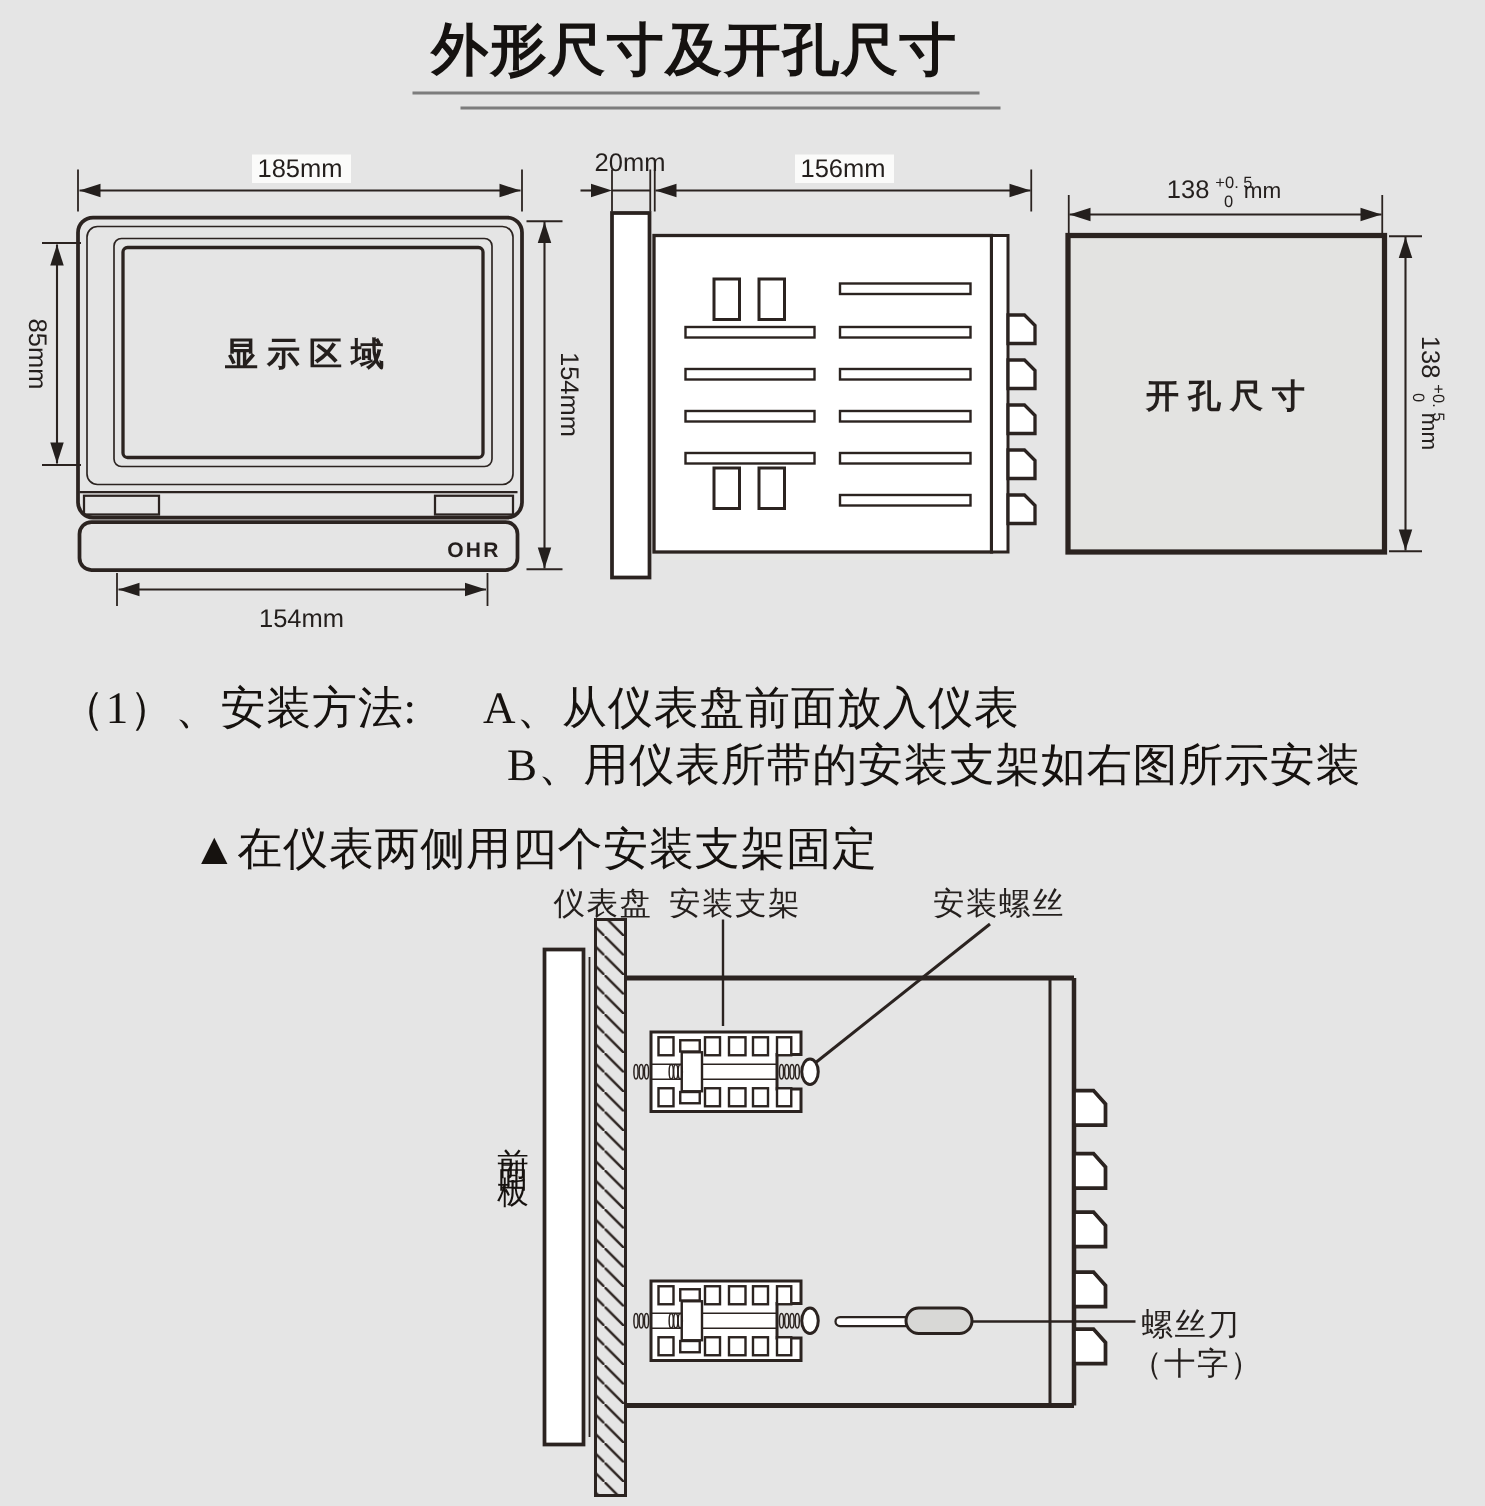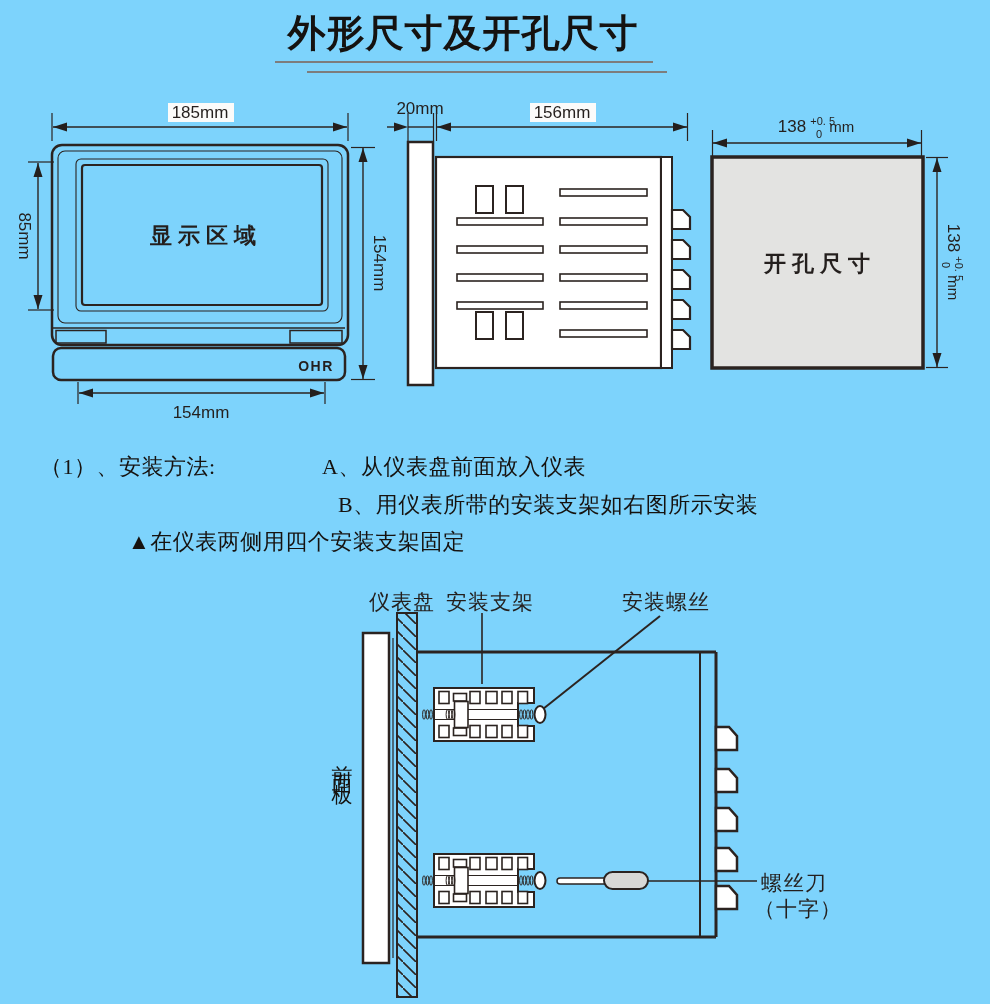--- a/index.html
+++ b/index.html
@@ -1,25 +1,25 @@
 <!DOCTYPE html>
 <html><head>
 <meta charset="utf-8">
 <style>
   html,body{margin:0;padding:0;background:#fbfbfa;}
-  .page{position:relative;width:990px;height:1004px;background:#7dd3fc;overflow:hidden;
+  .page{position:relative;width:990px;height:1004px;background:#e5e5e5;overflow:hidden;
         font-family:"Liberation Serif", serif;color:#16120f;}
   .title{position:absolute;left:280px;top:8px;width:366px;text-align:center;
          font-family:"Liberation Sans", sans-serif;font-weight:bold;
          font-size:38px;letter-spacing:1px;color:#151210;white-space:nowrap;}
   .uline{position:absolute;height:2px;background:#7d7d7d;}
   .u1{left:275px;top:61px;width:378px;}
   .u2{left:307px;top:71px;width:360px;}
   .drawing{position:absolute;left:0;top:0;}
-  .instr{position:absolute;font-size:22px;white-space:nowrap;letter-spacing:0.5px;}
+  .instr{position:absolute;font-size:30px;white-space:nowrap;letter-spacing:0.5px;}
   .vlabel{position:absolute;font-size:21px;writing-mode:vertical-rl;text-orientation:upright;
           letter-spacing:10px;color:#16120f;}
   svg text{fill:#241f1d;}
   .dim{font-family:"Liberation Sans", sans-serif;font-size:17px;}
   .dimsup{font-family:"Liberation Sans", sans-serif;font-size:11px;}
   .dimunit{font-family:"Liberation Sans", sans-serif;font-size:15px;}
   .cjk{font-family:"Liberation Serif", serif;font-size:22px;font-weight:600;letter-spacing:6px;}
   .cjk2{font-family:"Liberation Serif", serif;font-size:21px;letter-spacing:1px;font-weight:400;}
   .logo{font-family:"Liberation Sans", sans-serif;font-size:14px;font-weight:bold;letter-spacing:1.5px;}
 </style>
@@ -234,17 +234,17 @@
         <line x1="648" y1="881" x2="757" y2="881" stroke="#2b2320" stroke-width="1.6"></line>
       </g>
       <text class="cjk2" x="761" y="890">螺丝刀</text>
       <text class="cjk2" x="754" y="916">（十字）</text>
     </g>
   </svg>
 
   <div class="instr" style="left:40px;top:452px;">（1）、安装方法:</div>
   <div class="instr" style="left:322px;top:452px;">A、从仪表盘前面放入仪表</div>
   <div class="instr" style="left:326px;top:490px;margin-left:12px;">B、用仪表所带的安装支架如右图所示安装</div>
-  <div class="instr" style="left:128px;top:527px;text-align:right;">▲在仪表两侧用四个安装支架固定</div>
+  <div class="instr" style="left:128px;top:546px;text-align:right;">▲在仪表两侧用四个安装支架固定</div>
 
   <div class="vlabel" style="left:328px;top:748px;">前面板</div>
 
 </div>
 
 </body></html>

